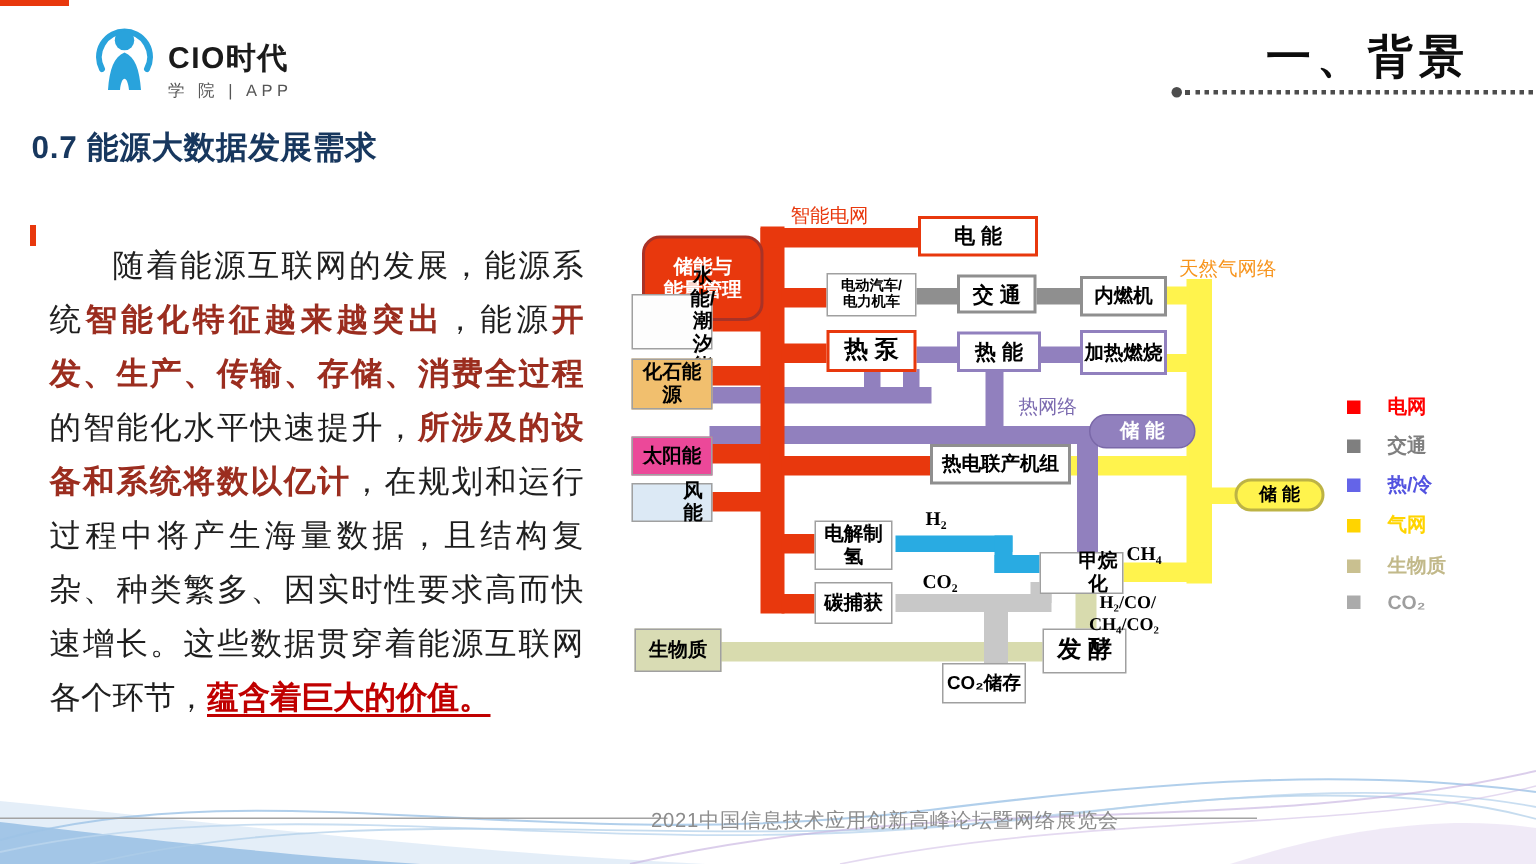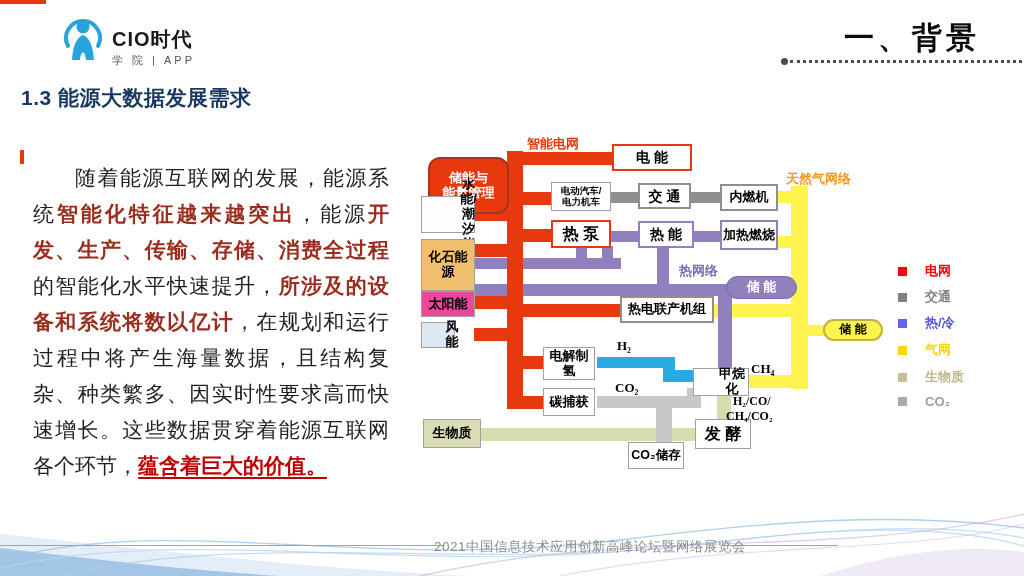--- a/index.html
+++ b/index.html
@@ -1,20 +1,20 @@
 <!DOCTYPE html>
 <html><head>
 <meta charset="utf-8">
 <style>
   html,body{margin:0;padding:0;background:#e9e9e9;}
   .slide{position:relative;width:1024px;height:576px;background:#ffffff;overflow:hidden;
          font-family:"Liberation Sans","DejaVu Sans",sans-serif;margin:0 auto;}
   
   .top-strip{position:absolute;left:0;top:0;width:46px;height:4px;background:#e8380d;}
-  .cio-logo{position:absolute;left:60px;top:16px;display:flex;align-items:flex-end;}
+  .cio-logo{position:absolute;left:60px;top:16px;display:flex;align-items:center;}
   .cio-text{margin-left:6px;}
   .cio-name{font-size:20px;font-weight:800;color:#1a1a1a;letter-spacing:1px;line-height:22px;margin-top:10px;}
   .cio-sub{font-size:11px;color:#555;letter-spacing:3px;margin-top:3px;}
   .niiri{position:absolute;left:204px;top:16px;width:120px;}
   .niiri-cn{font-size:8px;color:#d42a1e;text-align:right;letter-spacing:1px;}
   .niiri-word{font-size:27px;font-weight:900;font-style:italic;color:#1c2f74;letter-spacing:1px;line-height:26px;}
   .niiri-en{font-size:5.5px;color:#8a8a8a;letter-spacing:.4px;line-height:7px;margin-top:2px;}
   .section-header{position:absolute;left:812px;top:18px;width:200px;text-align:center;
                   font-size:30px;font-weight:900;color:#0d0d0d;letter-spacing:4px;}
   .dotted-rule{position:absolute;left:790px;top:60px;width:232px;border-top:3px dotted #4d4d4d;}
@@ -24,21 +24,21 @@
   .para-bar{position:absolute;left:20px;top:150px;width:4px;height:14px;background:#e8380d;}
   .paragraph{position:absolute;left:33px;top:160px;width:356px;font-size:21px;line-height:36px;
              color:#1f1f1f;text-align:justify;text-indent:2em;margin:0;}
   .seg-b{color:#9b2d1f;font-weight:800;}
   .seg-u{color:#c00000;font-weight:800;text-decoration:underline;text-underline-offset:4px;}
   
   .edge{position:absolute;}
   .dbox{position:absolute;display:flex;align-items:center;justify-content:center;text-align:center;
         background:#fff;border:1.5px solid #a0a0a0;font-weight:700;color:#000;
         white-space:pre-line;line-height:1.15;box-sizing:border-box;}
-  .dlabel{position:absolute;font-weight:700;font-size:13px;white-space:nowrap;}
+  .dlabel{position:absolute;font-weight:400;font-size:13px;white-space:nowrap;}
   .serif{font-family:"Liberation Serif","DejaVu Serif",serif;font-weight:700;color:#000;}
   .legend-item{position:absolute;display:flex;align-items:center;margin-top:12px;}
   .legend-sq{width:9px;height:9px;margin-right:18px;flex:none;}
   .legend-label{font-size:13px;font-weight:700;white-space:nowrap;}
   
   .footer-line{position:absolute;height:0;border-top:1.5px solid #a3a3a3;}
   .footer-text{position:absolute;left:430px;top:538px;width:320px;text-align:center;
                font-size:13.5px;color:#8c8c8c;letter-spacing:.5px;}
   .waves{position:absolute;left:0;bottom:0;width:1024px;height:78px;}
 </style>
@@ -61,21 +61,21 @@
       <div class="cio-name">CIO时代</div>
       <div class="cio-sub">学 院 | APP</div>
     </span>
   </div>
 
 
   <div class="section-header">一、背景</div>
   <div class="dot-lead"></div>
   <div class="dotted-rule"></div>
 
-  <div class="page-title">1.3 能源大数据发展需求</div>
+  <div class="page-title">0.7 能源大数据发展需求</div>
   <div class="para-bar"></div>
   <p class="paragraph" id="paragraph"><span>随着能源互联网的发展，能源系统</span><span class="seg-b">智能化特征越来越突出</span><span>，能源</span><span class="seg-b">开发、生产、传输、存储、消费全过程</span><span>的智能化水平快速提升，</span><span class="seg-b">所涉及的设备和系统将数以亿计</span><span>，在规划和运行过程中将产生海量数据，且结构复杂、种类繁多、因实时性要求高而快速增长。这些数据贯穿着能源互联网各个环节，</span><span class="seg-u">蕴含着巨大的价值。</span></p>
 
   <div id="diagram">
       <div class="edge" style="left: 480px; top: 428px; width: 218px; height: 13px; background: rgb(216, 219, 174);"></div>
       <div class="edge" style="left: 717px; top: 395px; width: 14px; height: 26px; background: rgb(216, 219, 174);"></div>
       <div class="edge" style="left: 597px; top: 396px; width: 104px; height: 12px; background: rgb(200, 200, 200);"></div>
       <div class="edge" style="left: 687px; top: 388px; width: 14px; height: 14px; background: rgb(200, 200, 200);"></div>
       <div class="edge" style="left: 656px; top: 404px; width: 16px; height: 40px; background: rgb(200, 200, 200);"></div>
       <div class="edge" style="left: 597px; top: 357px; width: 78px; height: 11px; background: rgb(41, 171, 226);"></div>
@@ -106,24 +106,24 @@
       <div class="edge" style="left: 474px; top: 328px; width: 40px; height: 13px; background: rgb(232, 56, 13);"></div>
       <div class="edge" style="left: 521px; top: 192px; width: 32px; height: 13px; background: rgb(232, 56, 13);"></div>
       <div class="edge" style="left: 521px; top: 229px; width: 32px; height: 13px; background: rgb(232, 56, 13);"></div>
       <div class="edge" style="left: 521px; top: 304px; width: 101px; height: 13px; background: rgb(232, 56, 13);"></div>
       <div class="edge" style="left: 521px; top: 356px; width: 24px; height: 13px; background: rgb(232, 56, 13);"></div>
       <div class="edge" style="left: 521px; top: 396px; width: 24px; height: 13px; background: rgb(232, 56, 13);"></div>
       <div class="dbox" style="left: 409px; top: 157px; width: 81px; height: 57px; font-size: 13px; background: rgb(232, 56, 13); color: rgb(255, 255, 255); border-radius: 12px; border: 2px solid rgb(169, 50, 38); margin-left: 19px;">储能与
 能量管理</div>
       <div class="dbox" style="left: 421px; top: 196px; width: 54px; height: 37px; font-size: 13px; background: rgb(253, 253, 253); border: 1.5px solid rgb(160, 160, 160); padding-left: 41px;">水能/潮
 汐能</div>
-      <div class="dbox" style="left: 421px; top: 239px; width: 54px; height: 52px; font-size: 13px; background: rgb(241, 191, 110); border: 1.5px solid rgb(160, 160, 160);">化石能
+      <div class="dbox" style="left: 421px; top: 239px; width: 54px; height: 34px; font-size: 13px; background: rgb(241, 191, 110); border: 1.5px solid rgb(160, 160, 160);">化石能
 源</div>
       <div class="dbox" style="left: 421px; top: 291px; width: 54px; height: 26px; font-size: 13px; background: #ec4899; border: 1.5px solid rgb(160, 160, 160);">太阳能</div>
-      <div class="dbox" style="left: 421px; top: 322px; width: 34px; height: 26px; font-size: 13px; background: rgb(220, 233, 245); border: 1.5px solid rgb(160, 160, 160); padding-left: 28px;">风能</div>
+      <div class="dbox" style="left: 421px; top: 322px; width: 54px; height: 26px; font-size: 13px; background: rgb(220, 233, 245); border: 1.5px solid rgb(160, 160, 160); padding-left: 28px;">风能</div>
       <div class="dbox" style="left: 423px; top: 419px; width: 58px; height: 29px; font-size: 13px; background: rgb(217, 220, 180); border: 1.5px solid rgb(160, 160, 160);">生物质</div>
       <div class="dbox" style="left: 612px; top: 144px; width: 80px; height: 27px; font-size: 14px; border: 2.5px solid rgb(232, 56, 13);">电  能</div>
       <div class="dbox" style="left: 551px; top: 182px; width: 60px; height: 29px; font-size: 9.5px; border: 1.5px solid rgb(160, 160, 160);">电动汽车/
 电力机车</div>
       <div class="dbox" style="left: 638px; top: 183px; width: 53px; height: 26px; font-size: 14px; border: 2.5px solid rgb(143, 143, 143);">交  通</div>
       <div class="dbox" style="left: 720px; top: 184px; width: 58px; height: 27px; font-size: 13px; border: 2.5px solid rgb(143, 143, 143);">内燃机</div>
       <div class="dbox" style="left: 551px; top: 220px; width: 60px; height: 28px; font-size: 16px; border: 2.5px solid rgb(232, 56, 13);">热  泵</div>
       <div class="dbox" style="left: 638px; top: 221px; width: 56px; height: 27px; font-size: 14px; border: 2.5px solid rgb(145, 128, 190);">热  能</div>
       <div class="dbox" style="left: 720px; top: 220px; width: 58px; height: 30px; font-size: 13px; border: 2.5px solid rgb(145, 128, 190);">加热燃烧</div>
       <div class="dbox" style="left: 726px; top: 276px; width: 71px; height: 23px; font-size: 13px; background: rgb(145, 128, 190); color: rgb(255, 255, 255); border-radius: 12px; border: 1.5px solid rgb(122, 104, 168);">储  能</div>

